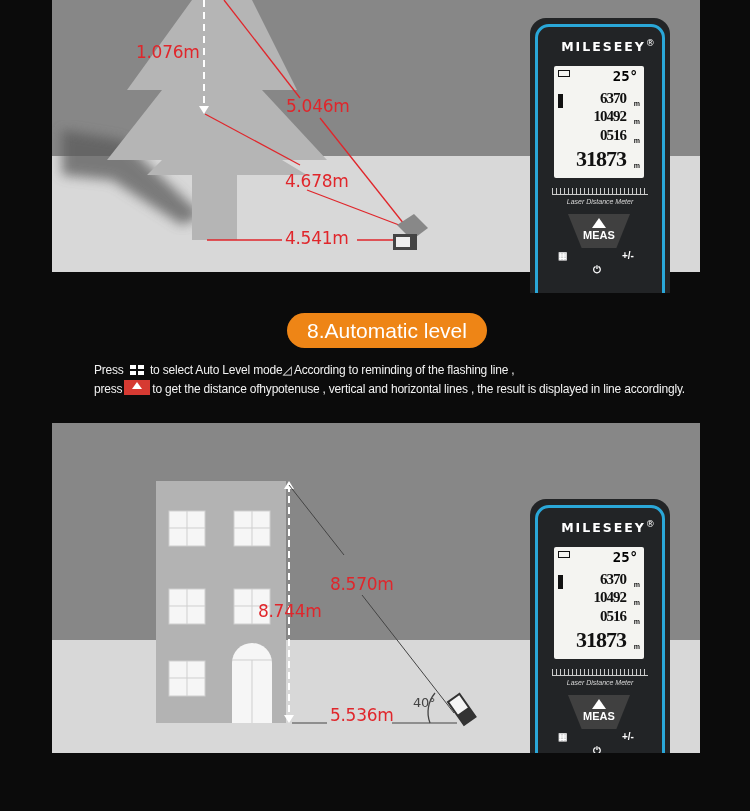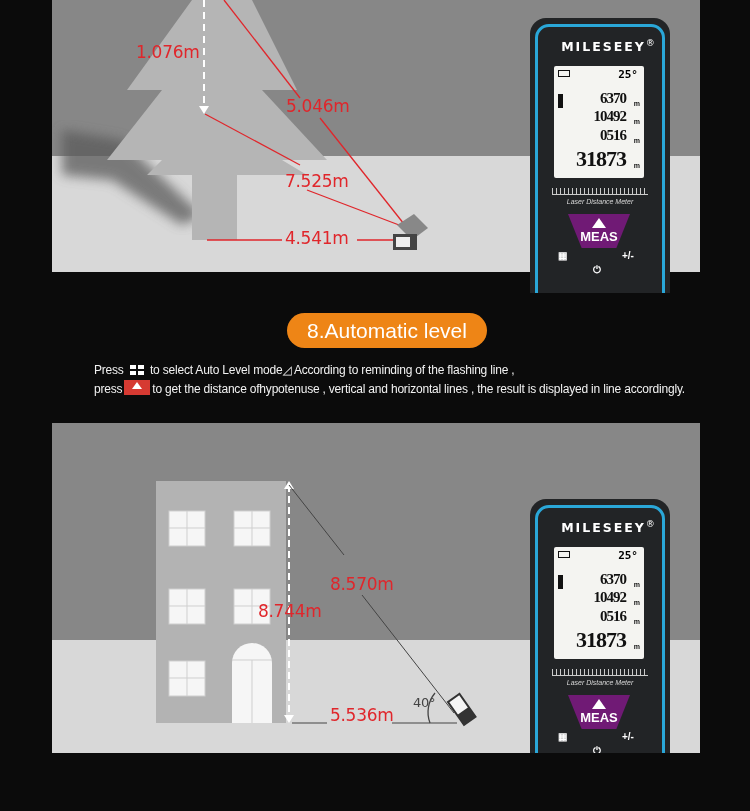--- a/index.html
+++ b/index.html
@@ -13,25 +13,25 @@
   svg.scene { position:absolute; left:0; top:0; }
   .device { position:absolute; width:140px; }
   .dev-body { position:absolute; left:0; top:0; width:140px; height:300px; background:#222426; border-radius:16px 16px 6px 6px; }
   .dev-rim { position:absolute; left:5px; top:6px; width:124px; height:290px; border:3px solid #2aa7d8; border-radius:14px; }
   .dev-brand { position:absolute; left:8px; width:140px; top:20px; text-align:center; color:#fff; font-weight:bold; font-size:12.5px; letter-spacing:2px; font-family:"DejaVu Sans", sans-serif; }
   .dev-brand sup { font-size:9px; font-weight:normal; letter-spacing:0; }
   .lcd { position:absolute; left:24px; top:48px; width:90px; height:112px; background:#f4f4f1; border-radius:2px; }
   .lcd .val { position:absolute; right:18px; font-family:Liberation Serif, serif; font-weight:bold; color:#111; letter-spacing:-1px; }
   .lcd .unit { position:absolute; right:4px; font-size:7px; color:#111; font-weight:bold; }
   .lcd .bat { position:absolute; left:4px; top:4px; width:10px; height:5px; border:1px solid #111; }
-  .lcd .angle { position:absolute; right:6px; top:2px; font-size:11px; font-weight:bold; font-family:"DejaVu Sans Mono", monospace; }
+  .lcd .angle { position:absolute; right:6px; top:2px; font-size:14px; font-weight:bold; font-family:"DejaVu Sans Mono", monospace; }
   .lcd .modeicon { position:absolute; left:4px; top:28px; width:5px; height:14px; background:#111; }
   .ruler { position:absolute; left:22px; top:170px; width:96px; height:6px; border-bottom:1px solid #ccc; background:repeating-linear-gradient(90deg,#ccc 0 1px,transparent 1px 4px); }
   .dev-caption { position:absolute; left:0; width:140px; top:180px; text-align:center; color:#d8d8d8; font-size:7px; font-style:italic; }
-  .meas-btn { position:absolute; left:38px; top:196px; width:62px; height:34px; background:#701a75; clip-path:polygon(0 0,100% 0,78% 100%,22% 100%); color:#fff; text-align:center; font-size:13px; font-weight:bold; }
+  .meas-btn { position:absolute; left:38px; top:196px; width:62px; height:34px; background:#404040; clip-path:polygon(0 0,100% 0,78% 100%,22% 100%); color:#fff; text-align:center; font-size:11px; font-weight:bold; }
   .meas-btn .tri { display:block; margin:4px auto 1px; width:0; height:0; border-left:7px solid transparent; border-right:7px solid transparent; border-bottom:10px solid #fff; }
   .dev-key { position:absolute; color:#fff; font-size:10px; font-weight:bold; text-align:center; }
   .badge { position:absolute; left:287px; top:313px; width:200px; height:35px; background:#ee8516; border-radius:18px; color:#fff; font-size:21px; line-height:35px; text-align:center; }
   .desc { position:absolute; left:94px; top:361px; width:640px; color:#f2f2f2; font-size:12px; line-height:18.5px; letter-spacing:-0.2px; }
   .icon-grid { display:inline-block; width:14px; height:10px; vertical-align:-1px; margin:0 3px;
     background:
       linear-gradient(#fff,#fff) 0 0/6px 4px no-repeat,
       linear-gradient(#fff,#fff) 8px 0/6px 4px no-repeat,
       linear-gradient(#fff,#fff) 0 6px/6px 4px no-repeat,
       linear-gradient(#fff,#fff) 8px 6px/6px 4px no-repeat; }
@@ -61,21 +61,21 @@
     <line x1="155" y1="240" x2="230" y2="240" stroke="#e0262b" stroke-width="1.3"></line>
     <line x1="305" y1="240" x2="345" y2="240" stroke="#e0262b" stroke-width="1.3"></line>
     <g>
       <polygon points="345,225 362,214 376,228 360,240" fill="#888"></polygon>
       <rect x="341" y="234" width="24" height="16" fill="#444"></rect>
       <rect x="344" y="237" width="14" height="10" fill="#eee"></rect>
     </g>
   </svg>
   <span class="label" style="left:84px;top:42px;">1.076m</span>
   <span class="label" style="left:234px;top:96px;">5.046m</span>
-  <span class="label" style="left:233px;top:171px;">7.525m</span>
+  <span class="label" style="left:233px;top:171px;">4.678m</span>
   <span class="label" style="left:233px;top:228px;">4.541m</span>
 
   <div class="device" style="left:478px;top:18px;">
     <div class="dev-body"></div>
     <div class="dev-rim"></div>
     <div class="dev-brand"><span>MILESEEY</span><sup>®</sup></div>
     <div class="lcd">
       <div class="bat"></div>
       <div class="angle">25°</div>
       <div class="modeicon"></div>

